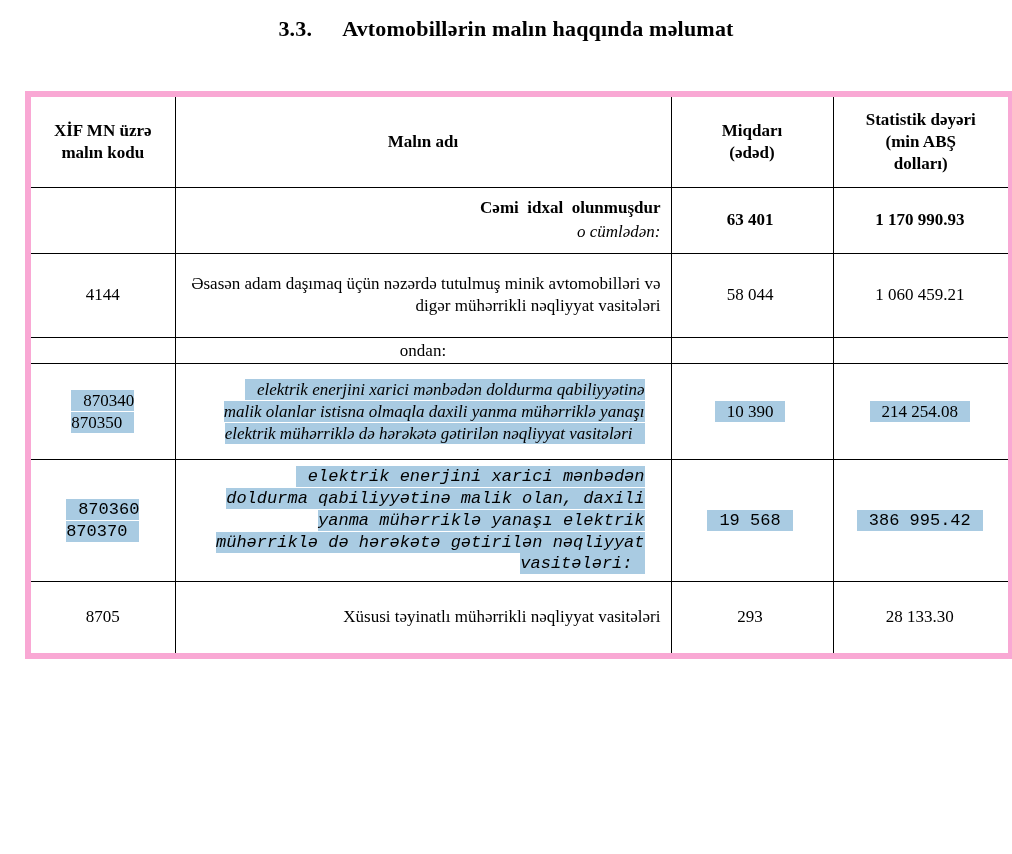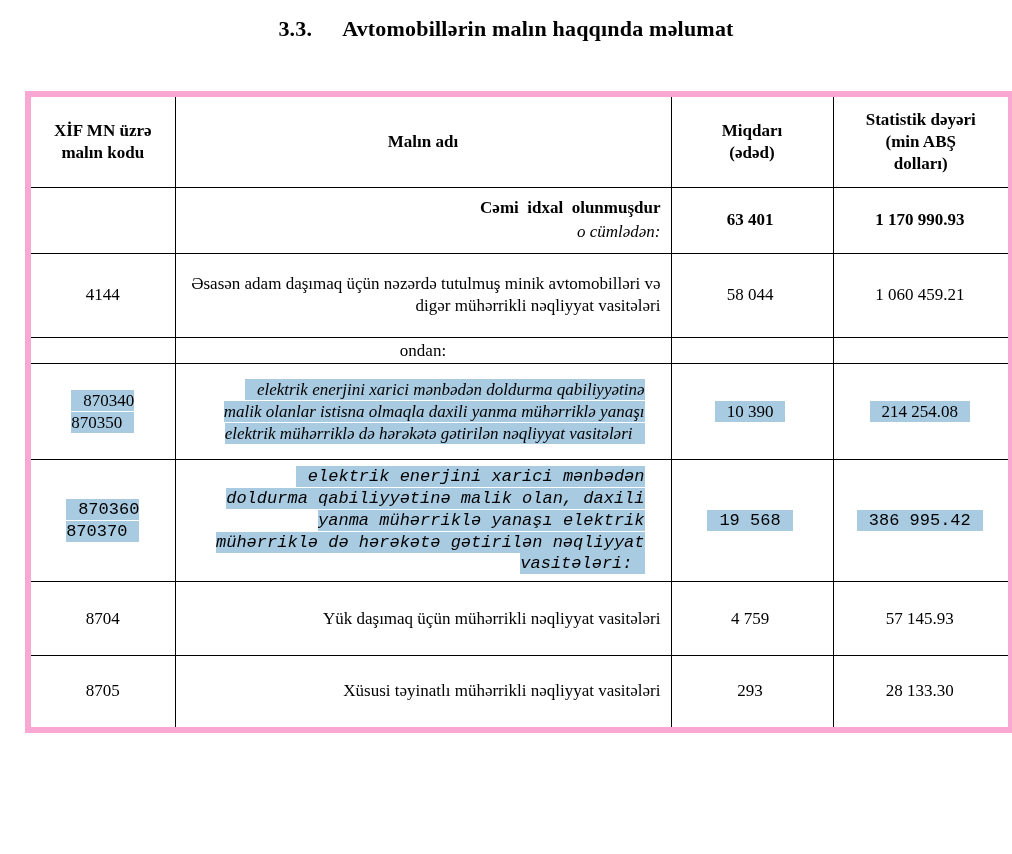--- a/index.html
+++ b/index.html
@@ -129,26 +129,20 @@
     </tr>
 
     <tr class="r-hl2">
       <td class="code-cell"><span class="hl">870360 870370</span></td>
       <td class="name-cell indent-cell"><span class="hl italic">elektrik enerjini xarici mənbədən doldurma qabiliyyətinə malik olan, daxili yanma mühərriklə yanaşı elektrik mühərriklə də hərəkətə gətirilən nəqliyyat vasitələri:</span></td>
       <td class="qty-cell"><span class="hl">19 568</span></td>
       <td class="value-cell"><span class="hl">386 995.42</span></td>
     </tr>
 
 
-    <tr class="r-8704">
-      <td class="code-cell">8704</td>
-      <td class="name-cell">Yük daşımaq üçün mühərrikli nəqliyyat vasitələri</td>
-      <td class="qty-cell">4 759</td>
-      <td class="value-cell">57 145.93</td>
-    </tr>
 
     <tr class="r-8705">
       <td class="code-cell">8705</td>
       <td class="name-cell">Xüsusi təyinatlı mühərrikli nəqliyyat vasitələri</td>
       <td class="qty-cell">293</td>
       <td class="value-cell">28 133.30</td>
     </tr>
 
   </tbody>
     </table>

